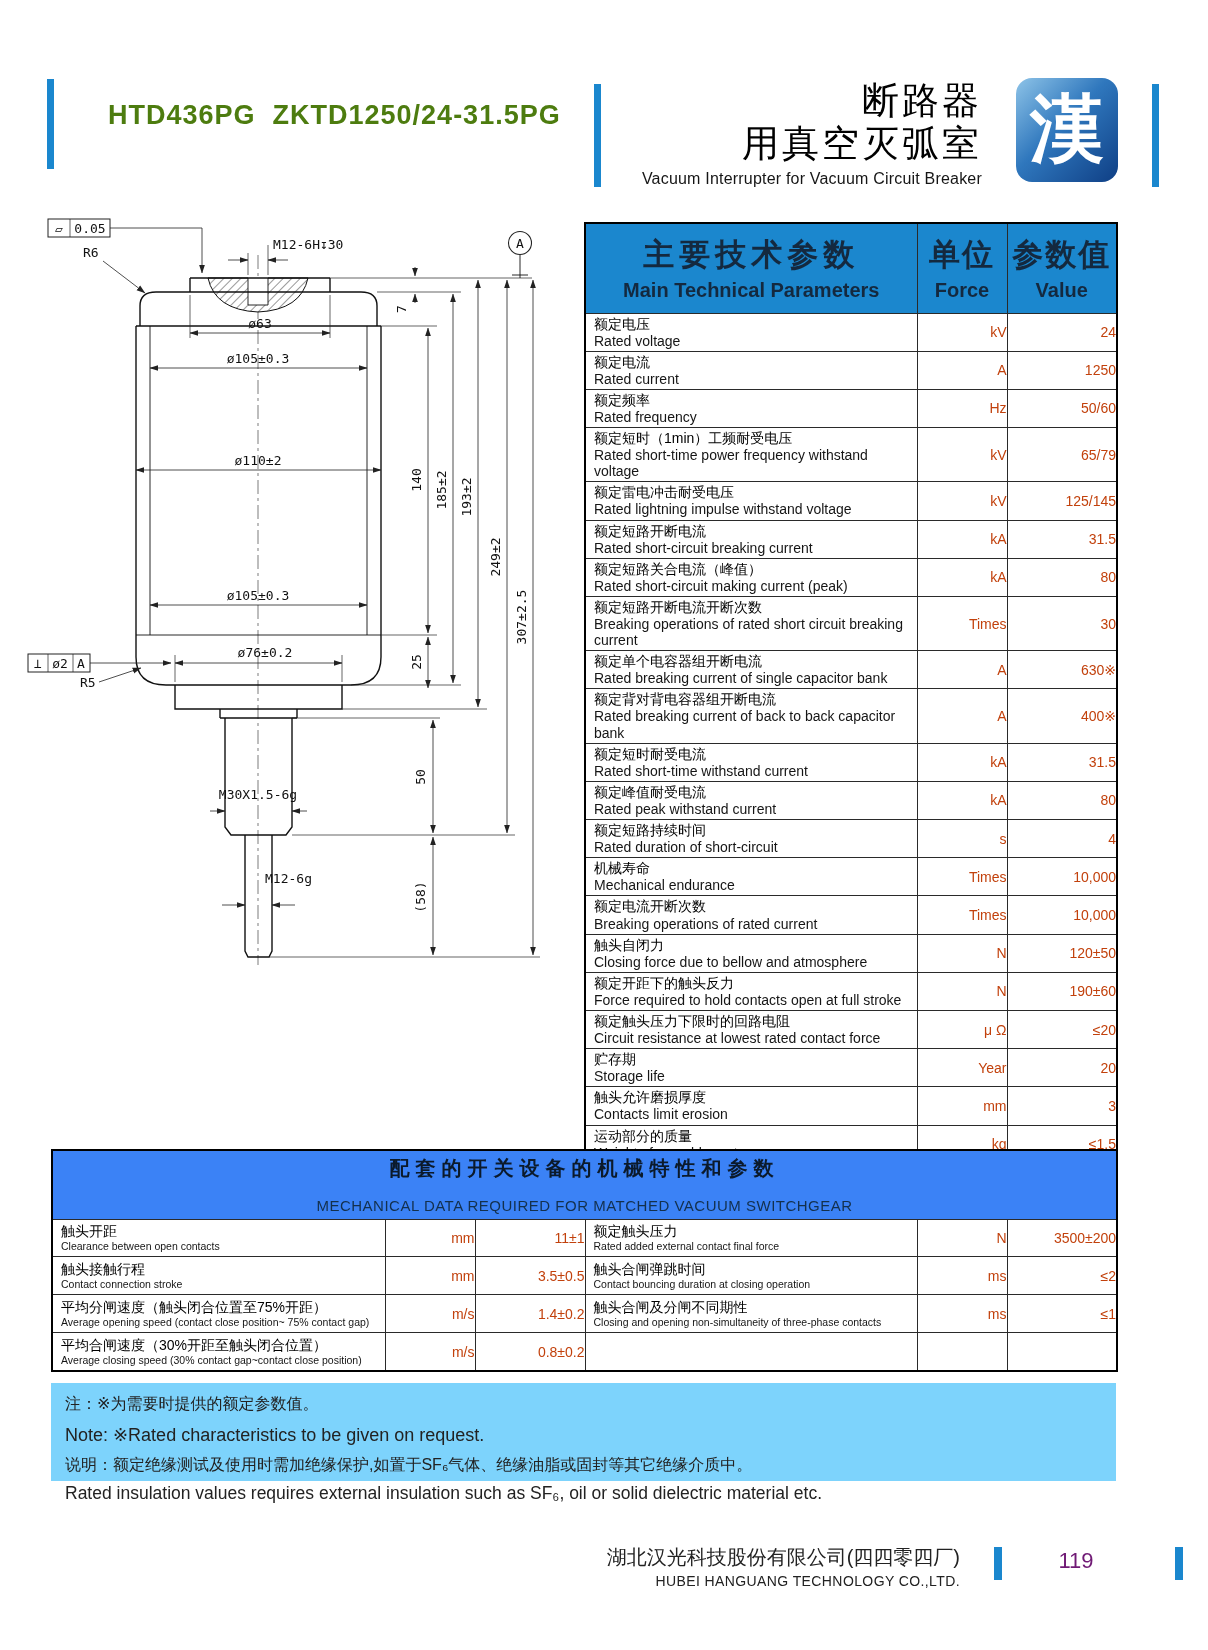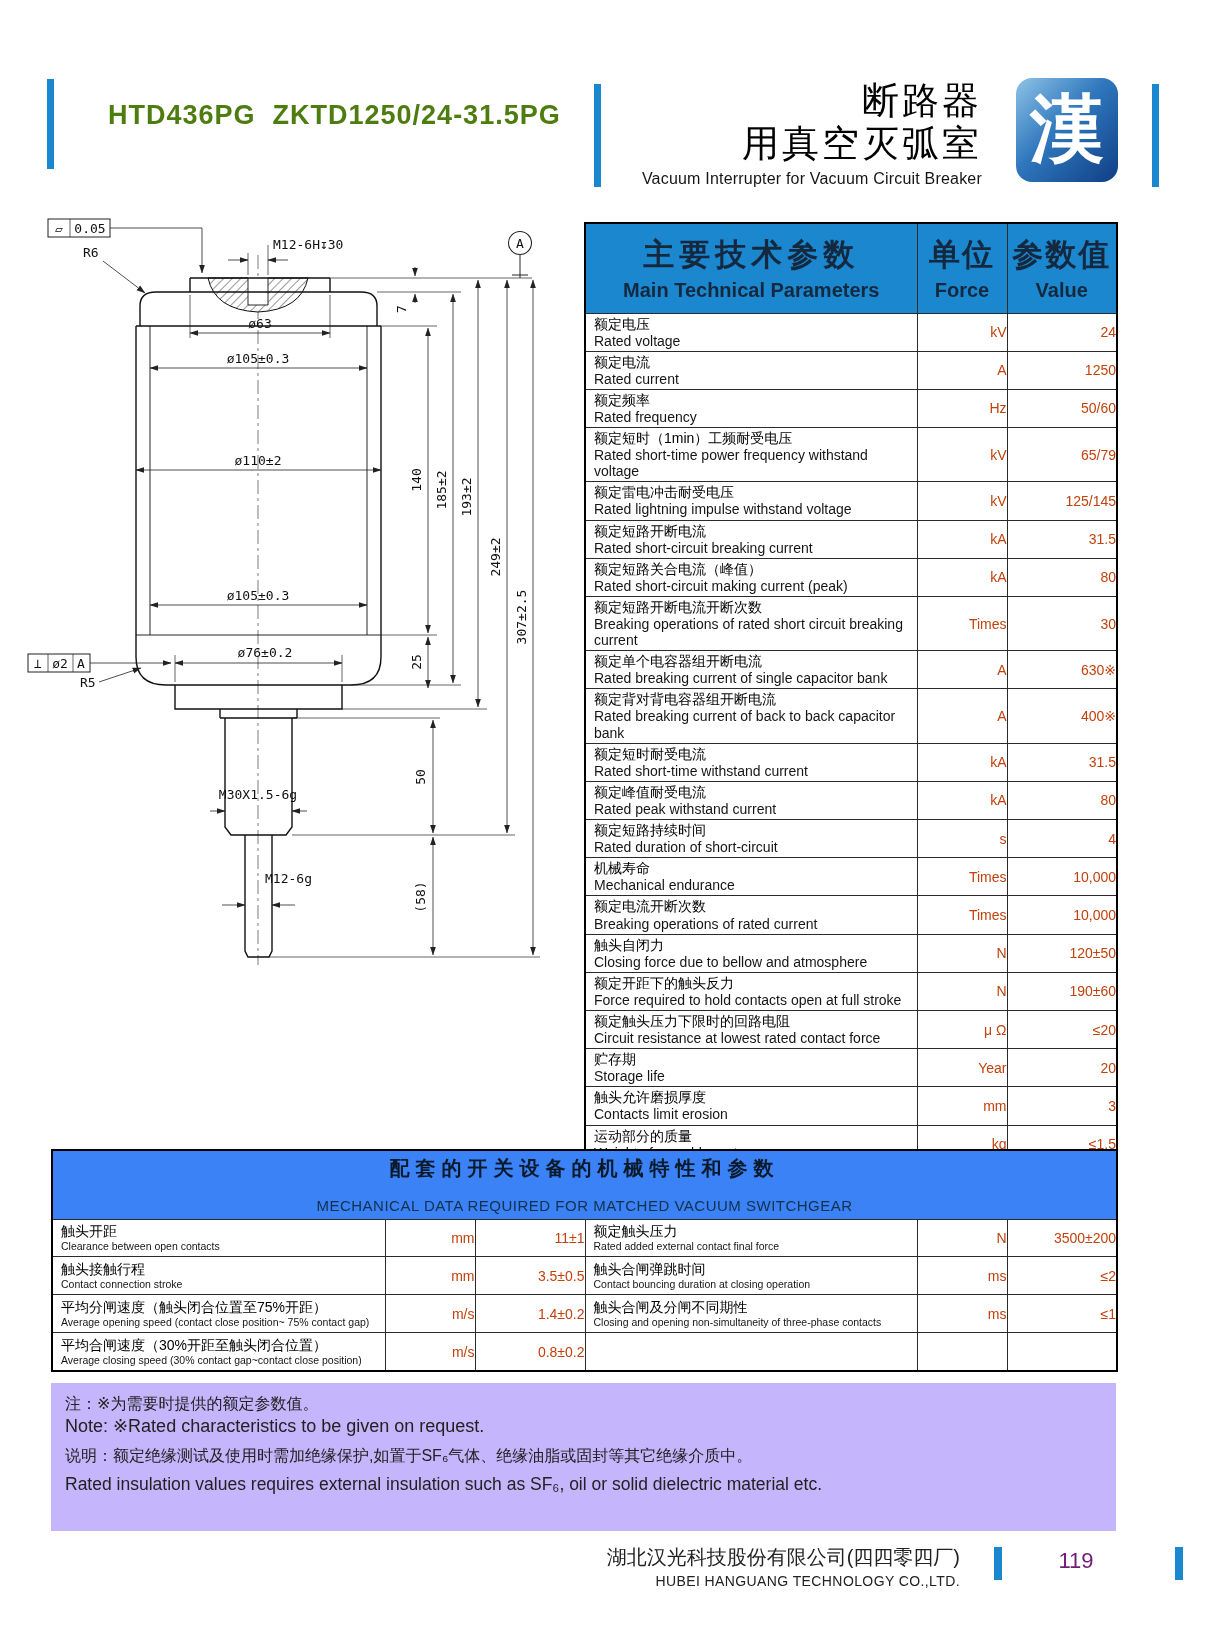--- a/index.html
+++ b/index.html
@@ -30,24 +30,24 @@
   td.p{padding:2px 0 2px 8px;}
   .cn{font-size:14px;color:#000;line-height:1.15;}
   .en{font-size:14px;color:#151515;line-height:1.15;margin-top:1px;}
   td.u,td.v{text-align:right;font-size:14px;color:#c2410c;}
   #mech-band{background:#3b82f6;text-align:center;}
   #mech-band .b-cn{font-size:20px;font-weight:700;letter-spacing:6px;color:#0b1a2b;}
   #mech-band .b-en{font-size:15px;color:#13304d;margin-top:15px;letter-spacing:0.5px;}
   #mech-table .en{font-size:10.5px;}
 
   
-  #notes{left:51px;top:1383px;width:1065px;height:148px;background:#c4b5fd;color:#222;}
+  #notes{left:51px;top:1383px;width:1065px;height:98px;background:#7dd3fc;color:#222;}
   #notes div{margin-left:14px;}
   #notes .n1{font-size:16px;padding-top:11px;}
-  #notes .n2{font-size:18px;}
+  #notes .n2{font-size:18px;margin-top:9px;}
   #notes .n3{font-size:16px;margin-top:9px;}
   #notes .n4{font-size:17.5px;margin-top:7px;}
 
   
   #company{left:540px;top:1544px;width:420px;text-align:right;color:#222;}
   #company .c-cn{font-size:20px;font-weight:500;}
   #company .c-en{font-size:14px;letter-spacing:0.4px;margin-top:2px;}
   #page-num{left:1040px;top:1548px;width:72px;text-align:center;font-size:22px;color:#701a75;}
 
   

